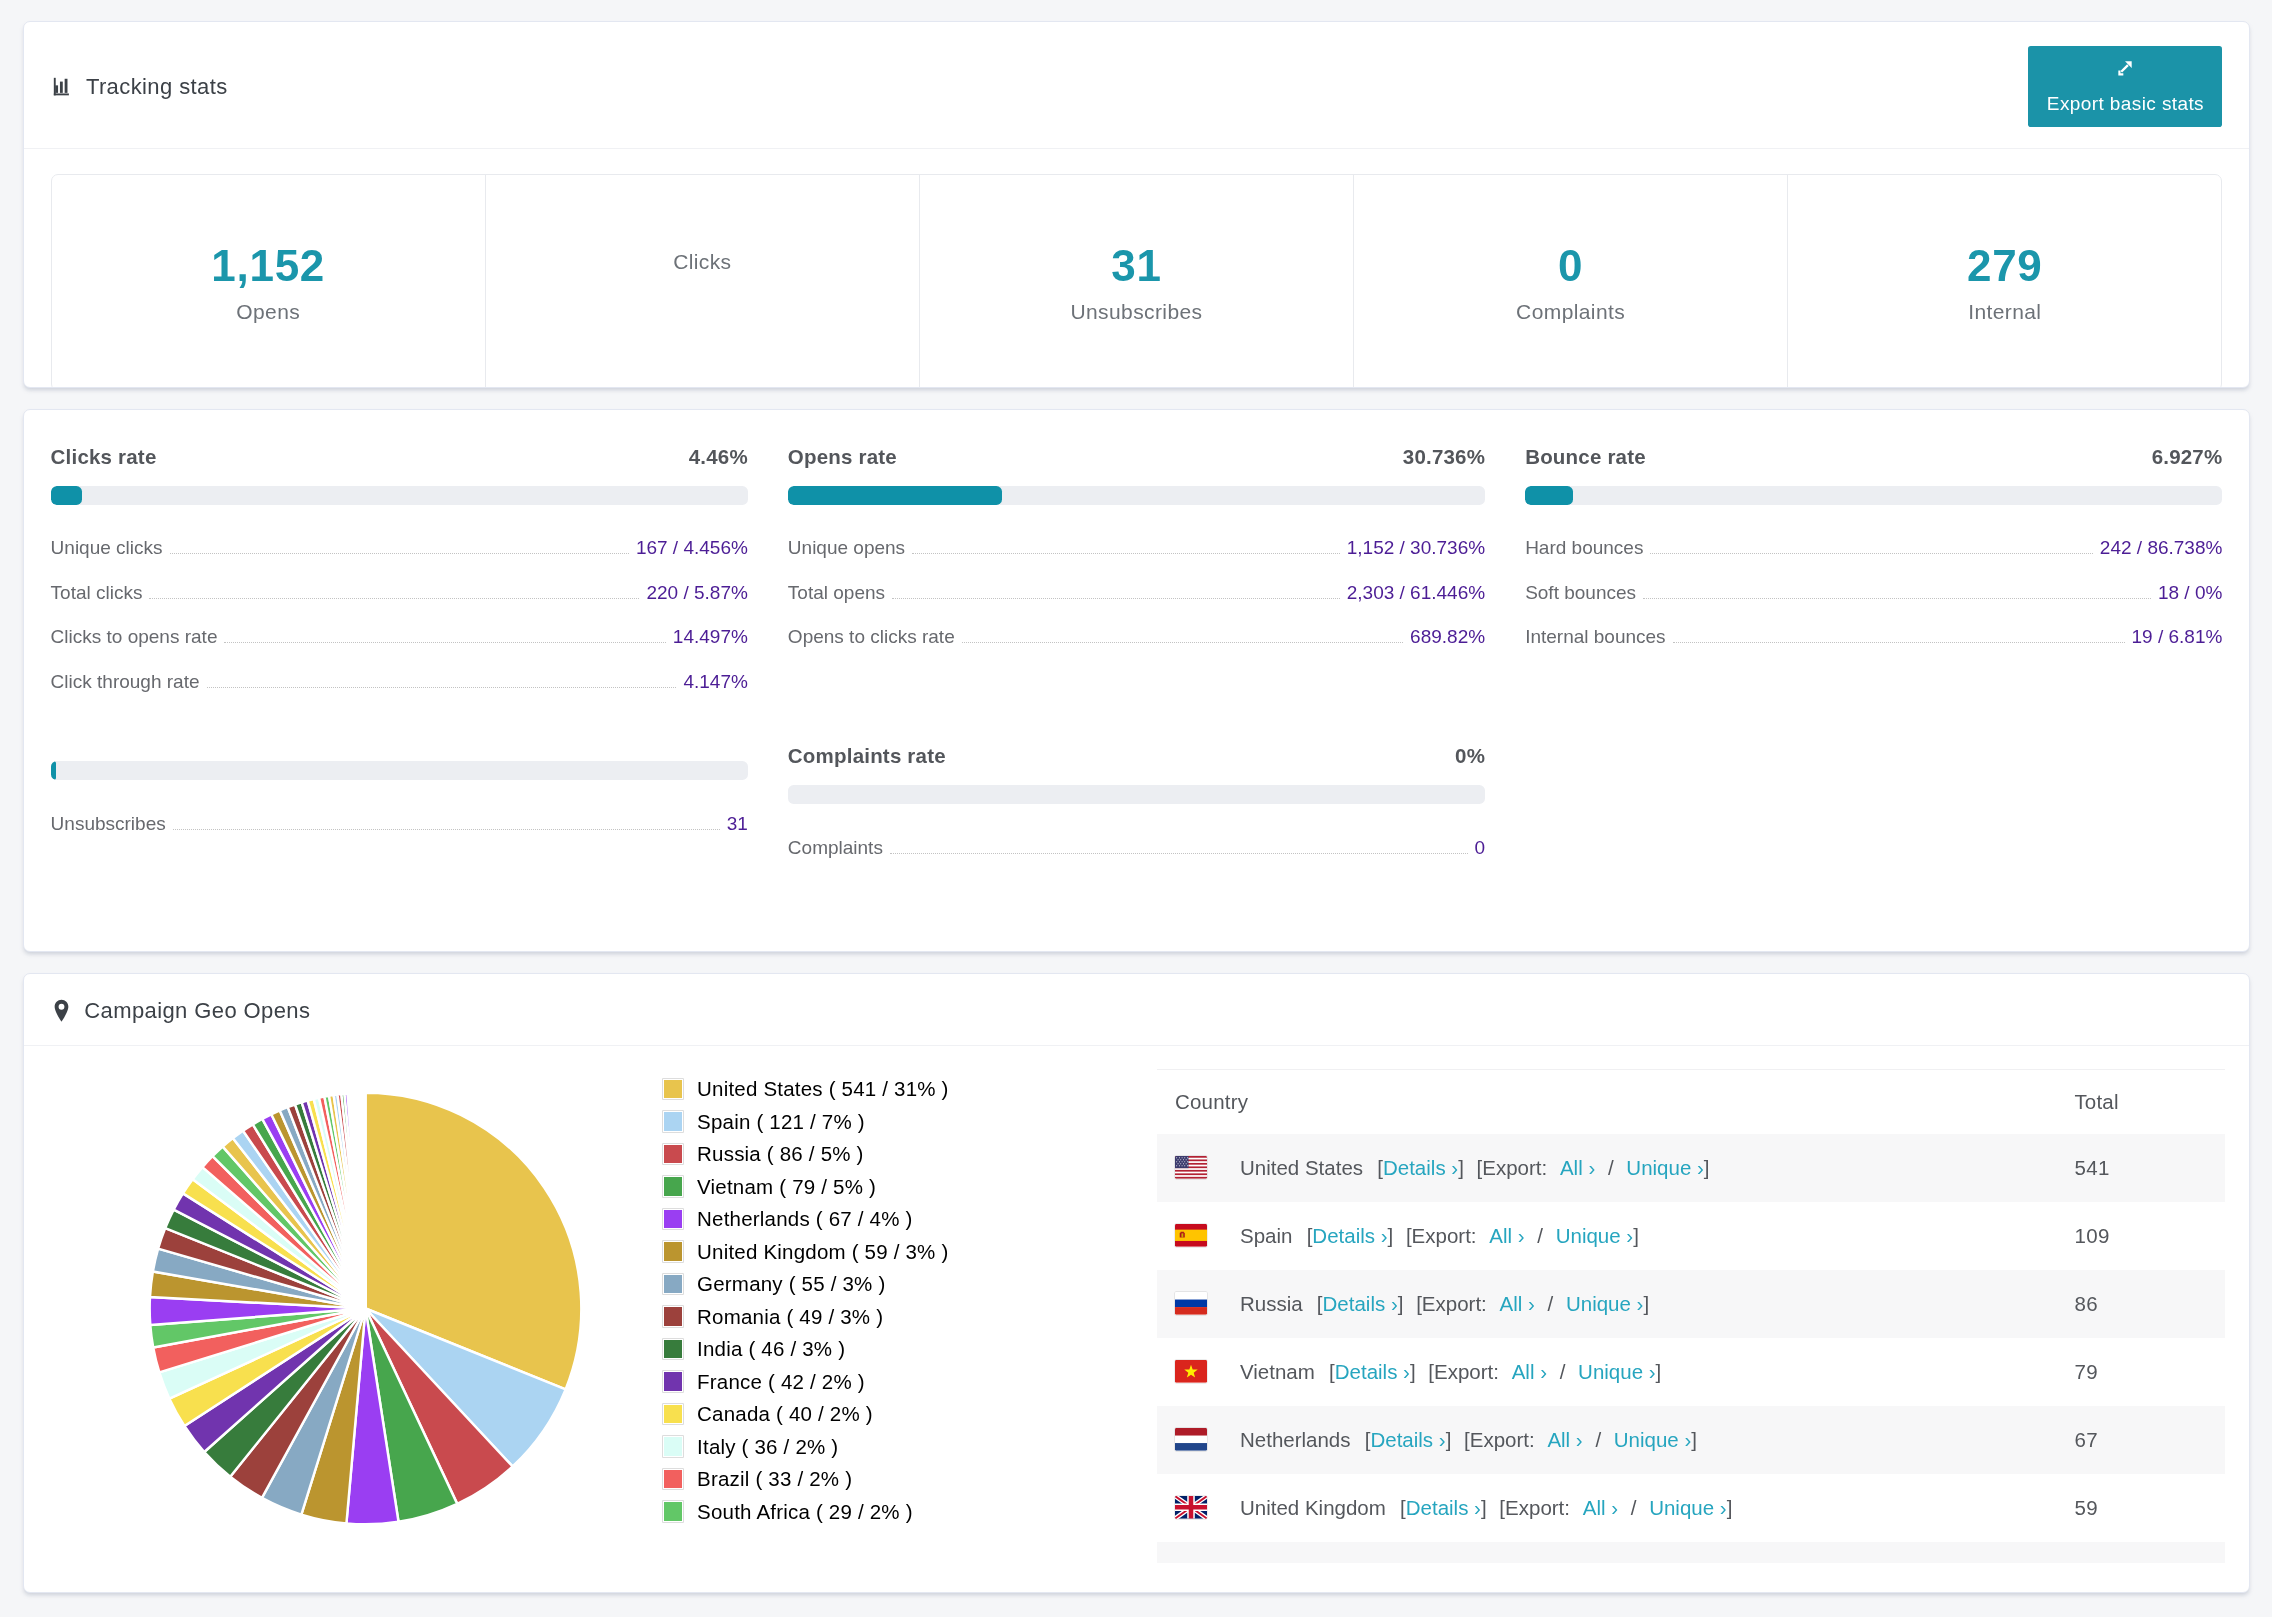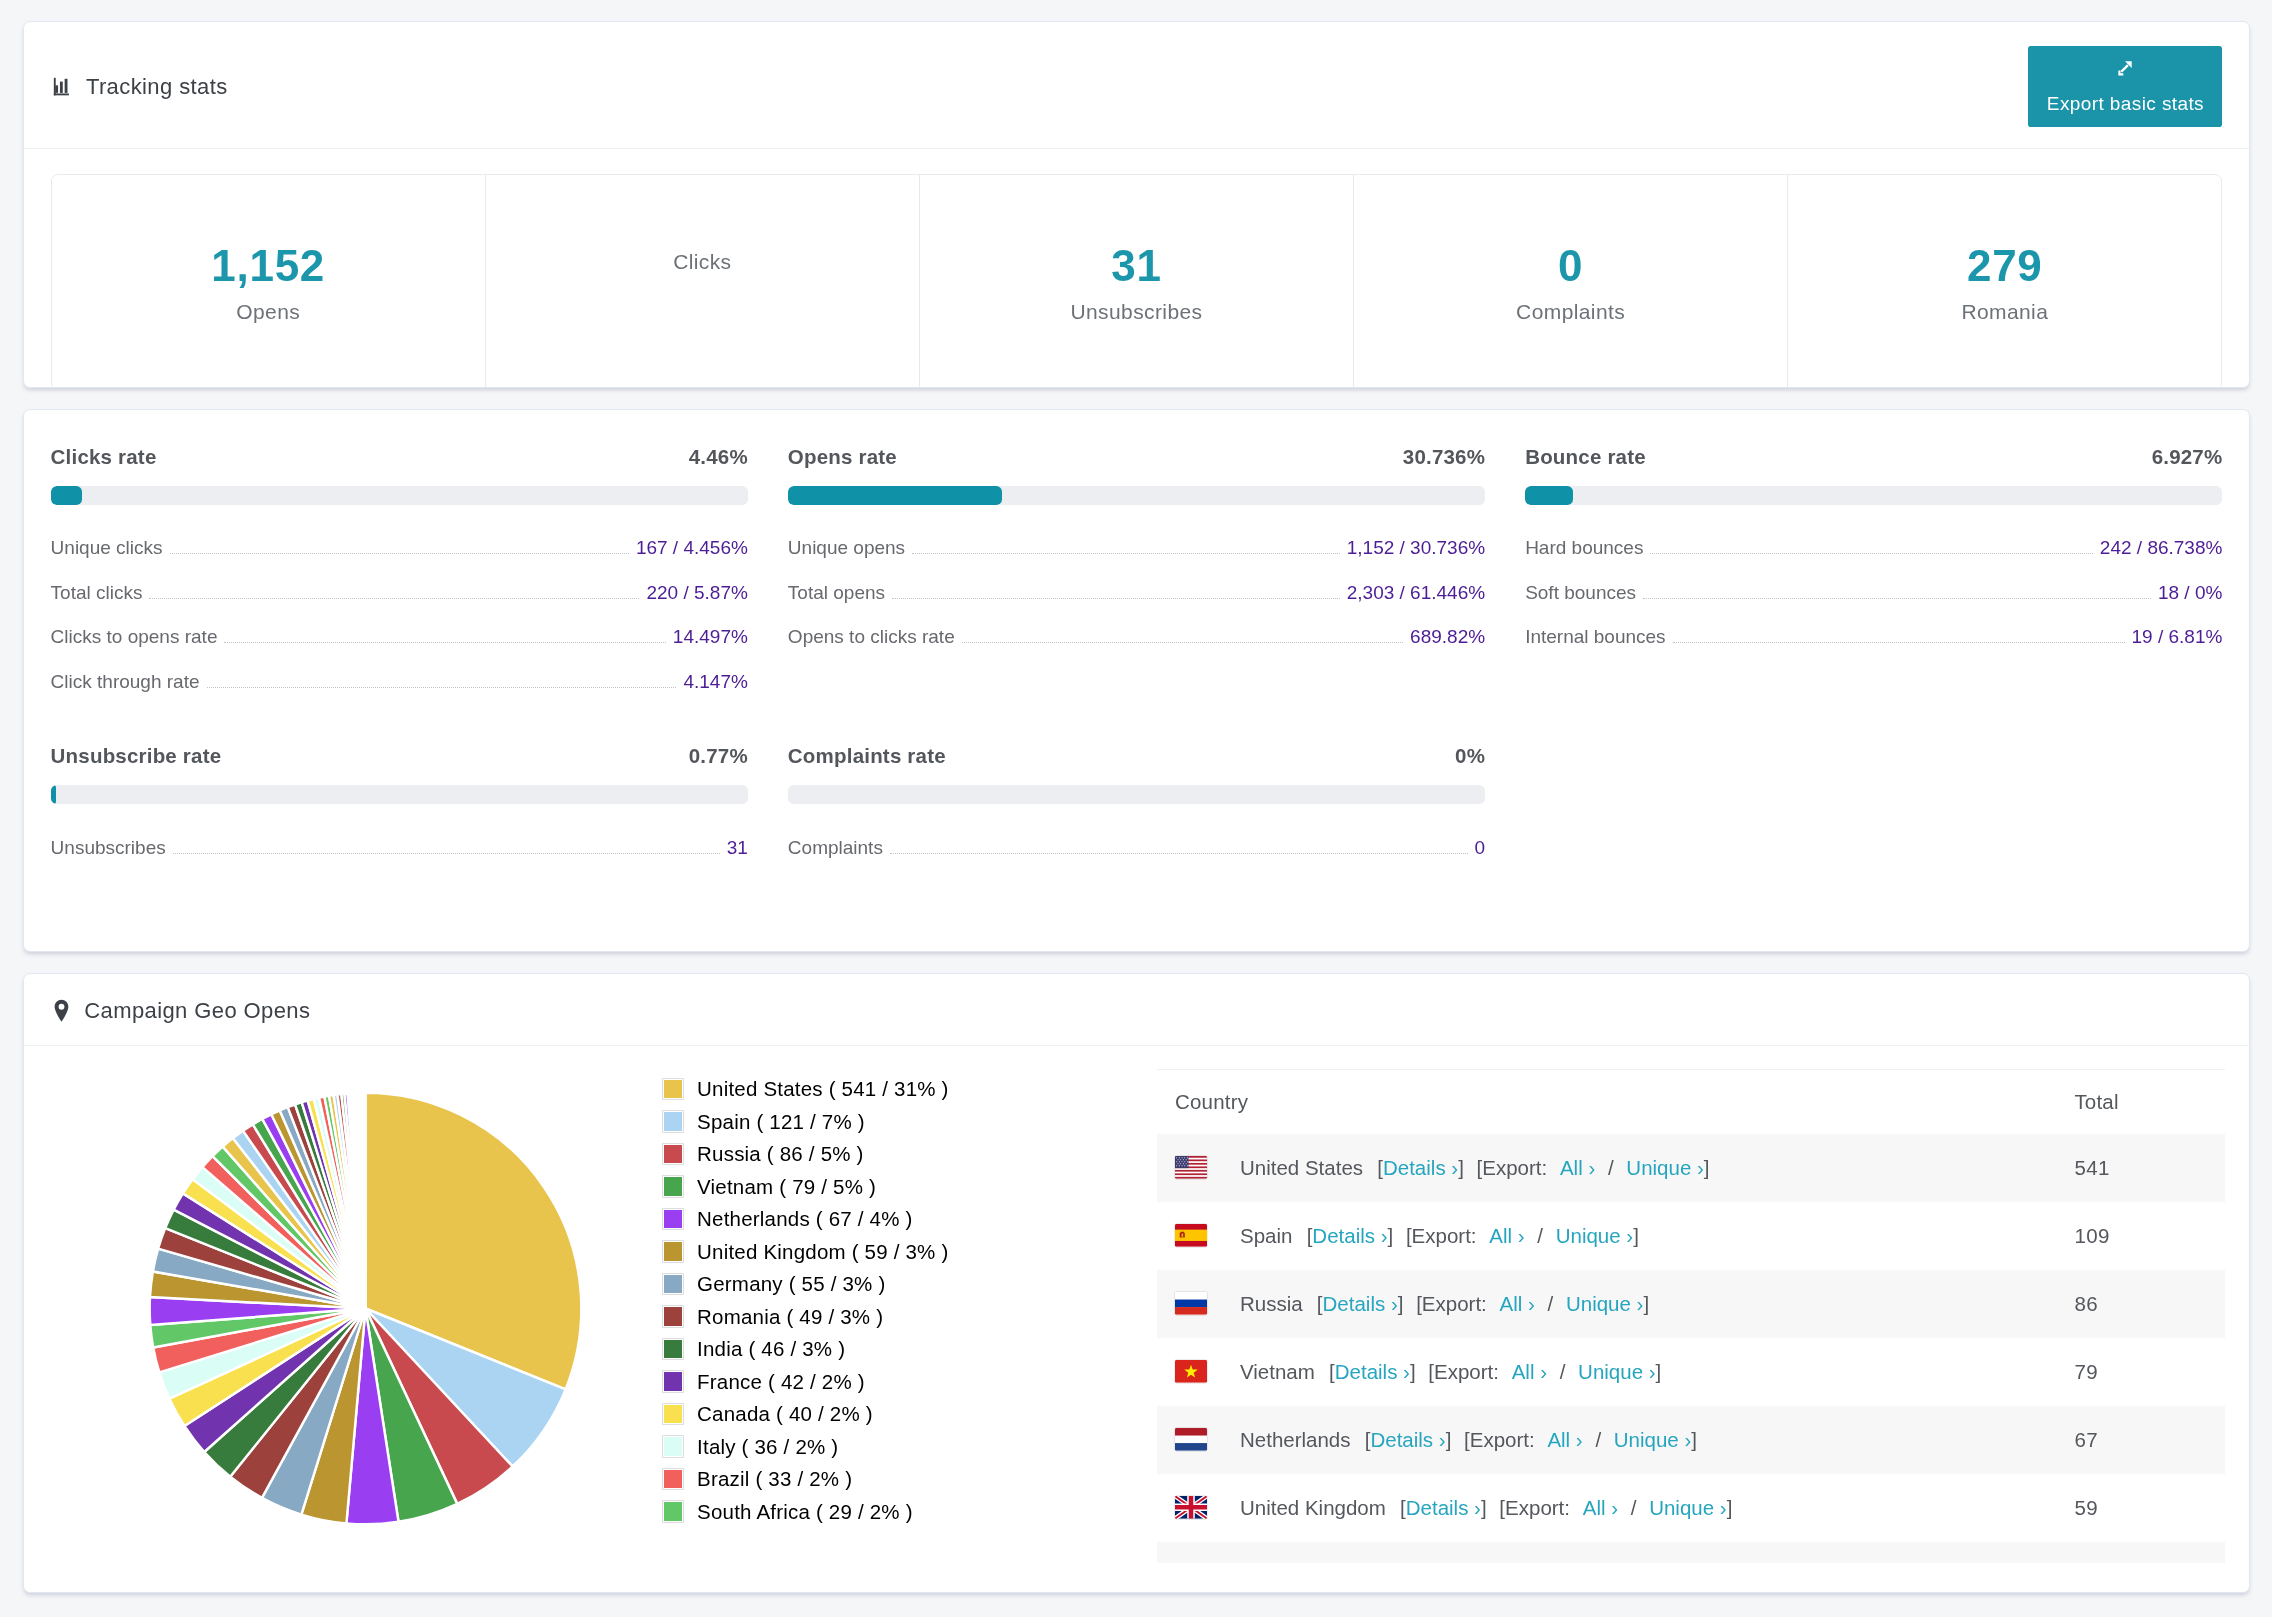--- a/index.html
+++ b/index.html
@@ -129,21 +129,21 @@
     <div class="stat-label">Unsubscribes</div>
   </div>
 
   <div class="stat-cell">
     <div class="stat-value">0</div>
     <div class="stat-label">Complaints</div>
   </div>
 
   <div class="stat-cell">
     <div class="stat-value">279</div>
-    <div class="stat-label">Romania</div>
+    <div class="stat-label">Internal</div>
   </div>
 </div>
   </section>
 
   <section class="card card-rates">
     <div class="rates-grid">
   <div class="rate-block">
     <div class="rate-head">
       <span class="rate-title">Clicks rate</span>
       <span class="rate-value">4.46%</span>
@@ -230,24 +230,20 @@
 
   <div class="rrow">
     <span class="rlabel">Internal bounces</span>
     <span class="leader"></span>
     <span class="rvalue">19 / 6.81%</span>
   </div>
 </div>
   </div>
 
   <div class="rate-block">
-    <div class="rate-head">
-      <span class="rate-title">Unsubscribe rate</span>
-      <span class="rate-value">0.77%</span>
-    </div>
     <div class="bar">
       <div class="bar-fill" style="width: 0.8%;"></div>
     </div>
     <div class="rate-rows">
   <div class="rrow">
     <span class="rlabel">Unsubscribes</span>
     <span class="leader"></span>
     <span class="rvalue">31</span>
   </div>
 </div>

